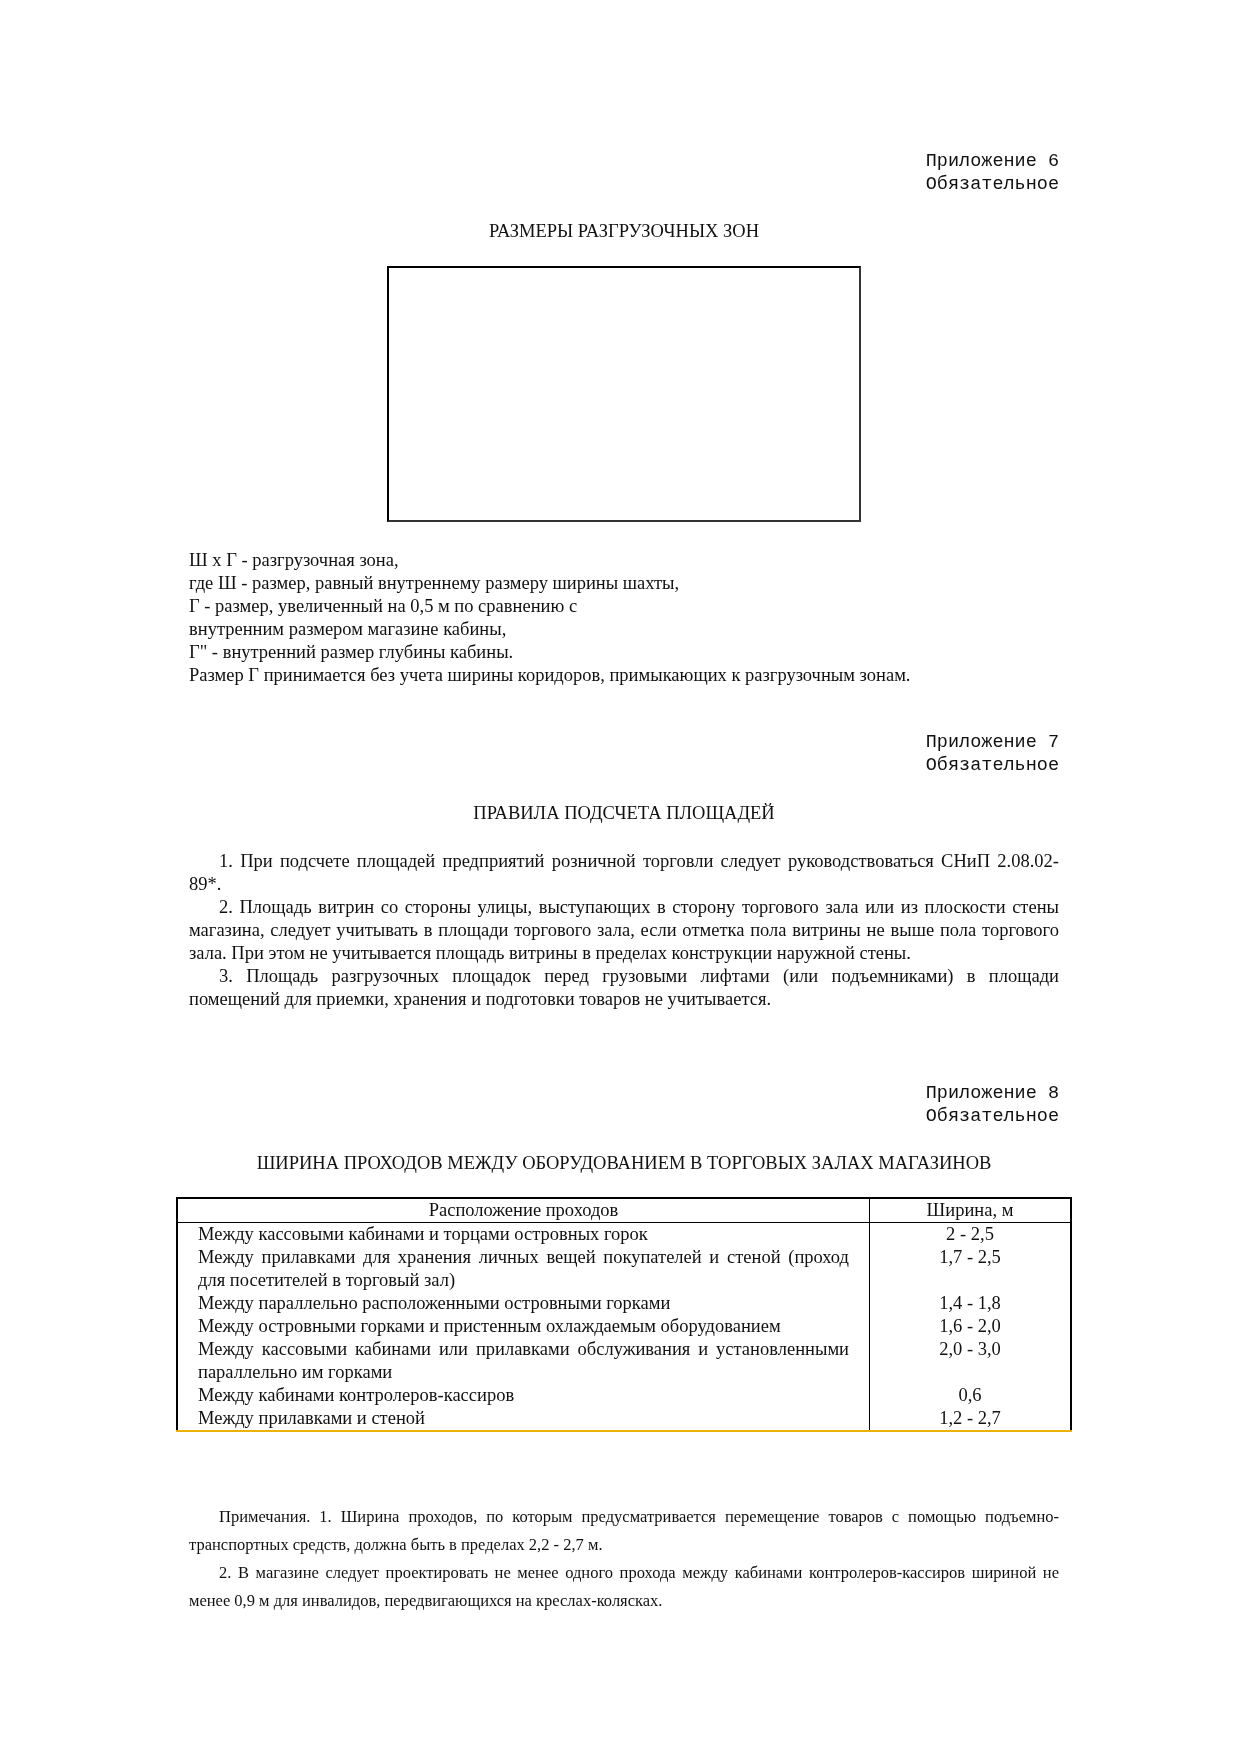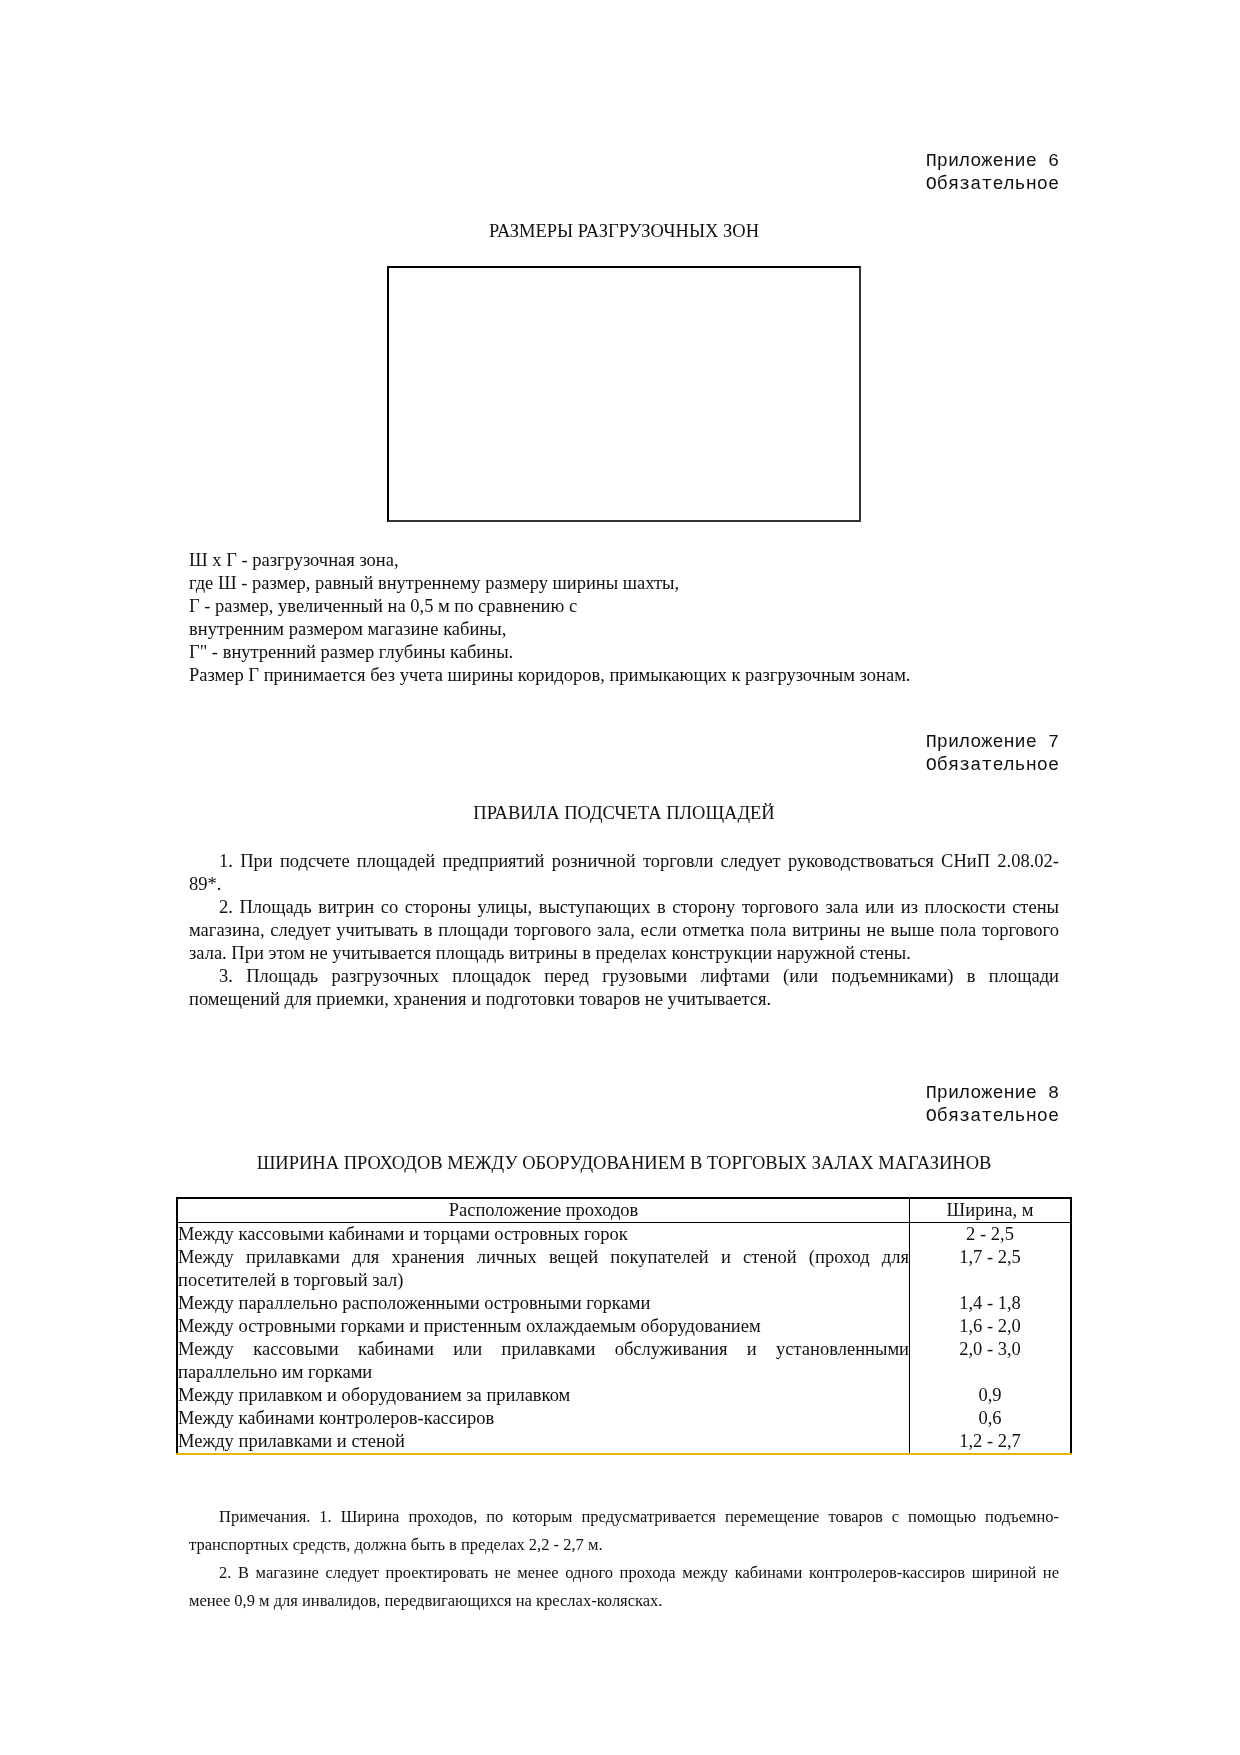--- a/index.html
+++ b/index.html
@@ -71,21 +71,21 @@
       top: 1197px;
       width: 896px;
     }
     table {
       border-collapse: collapse;
       width: 896px;
       font-size: 18.5px;
       line-height: 23px;
     }
     th, td {
-      padding: 0 0;
+      padding: 0 20px;
       vertical-align: top;
       font-weight: normal;
     }
     th {
       border-top: 2px solid #000;
       border-bottom: 1px solid #000;
       text-align: center;
     }
     td.loc {
       text-align: justify;
@@ -172,24 +172,20 @@
         </tr>
         <tr>
           <td class="loc">Между островными горками и пристенным охлаждаемым оборудованием</td>
           <td class="w">1,6 - 2,0</td>
         </tr>
         <tr>
           <td class="loc">Между кассовыми кабинами или прилавками обслуживания и установленными параллельно им горками</td>
           <td class="w">2,0 - 3,0</td>
         </tr>
         <tr>
-          <td class="loc">Между прилавком и оборудованием за прилавком</td>
-          <td class="w">0,9</td>
-        </tr>
-        <tr>
           <td class="loc">Между кабинами контролеров-кассиров</td>
           <td class="w">0,6</td>
         </tr>
         <tr class="last">
           <td class="loc">Между прилавками и стеной</td>
           <td class="w">1,2 - 2,7</td>
         </tr>
       </tbody>
     </table>
   </div>

